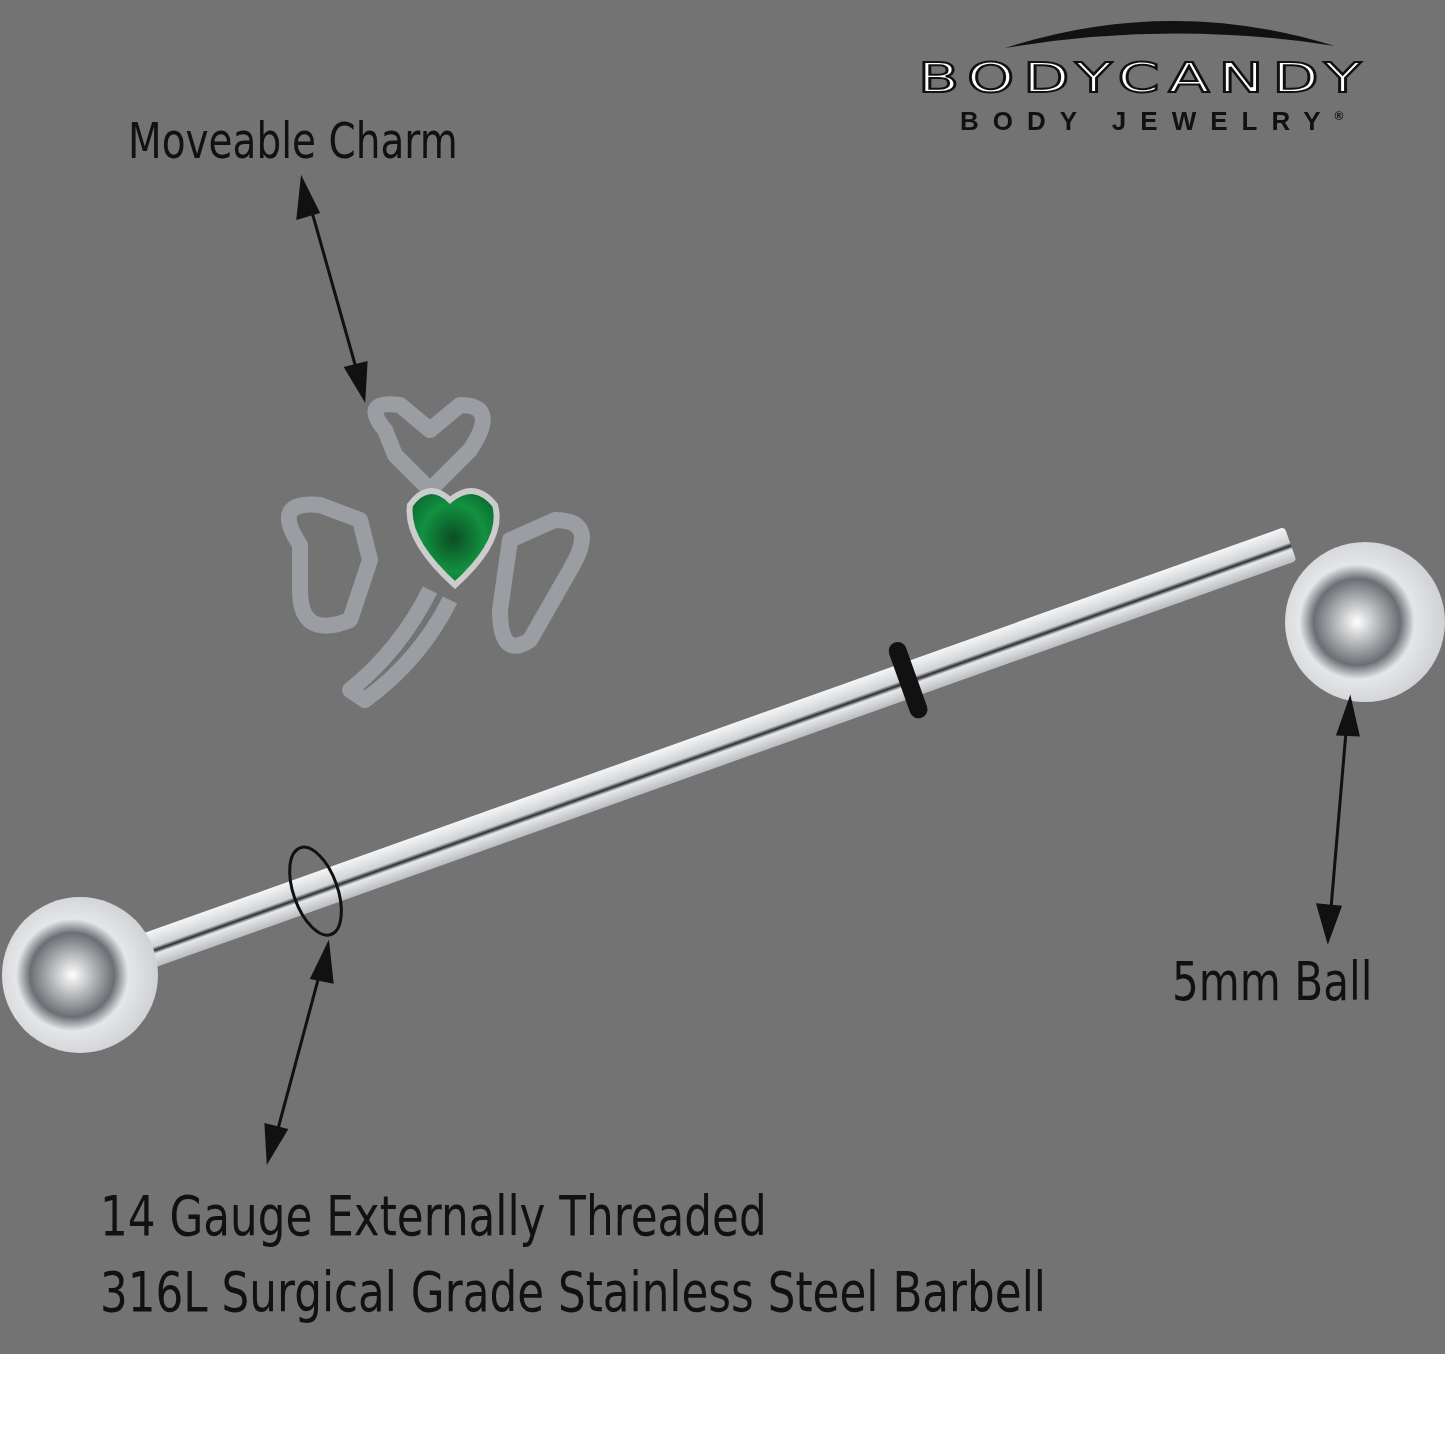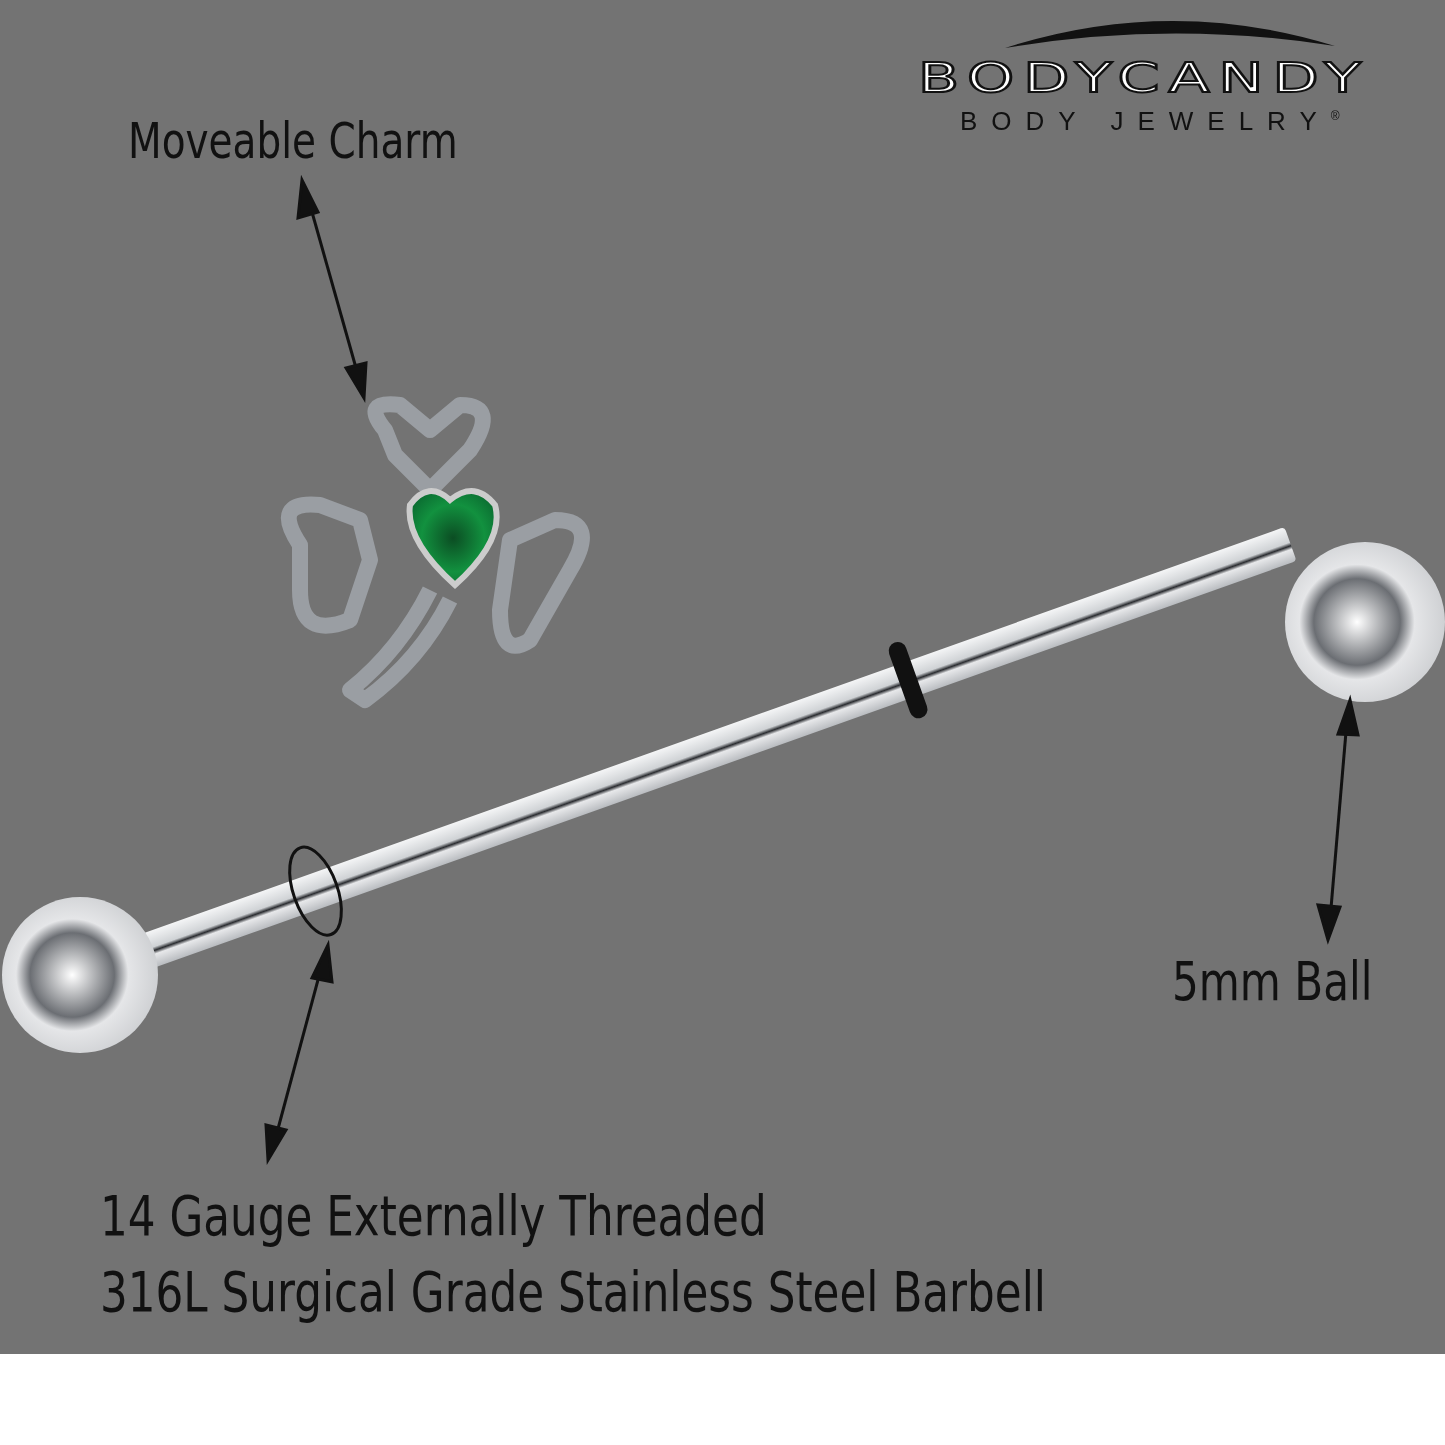--- a/index.html
+++ b/index.html
@@ -2,21 +2,21 @@
 <html><head>
 <meta charset="utf-8">
 <style>
 html,body{margin:0;padding:0;background:#fff;}
 #stage{position:relative;width:1445px;height:1354px;overflow:hidden;background:#737373;font-family:"DejaVu Sans Condensed","DejaVu Sans",sans-serif;}
 .lbl{position:absolute;color:#111;white-space:nowrap;font-family:"DejaVu Sans",sans-serif;transform:scaleX(0.78);transform-origin:left top;}
 #l1{left:128px;top:112px;font-size:50px;}
 #l2{left:1172px;top:950px;font-size:54px;}
 #l3{left:100px;top:1178px;font-size:56px;line-height:76px;}
 #logo1{position:absolute;left:918px;top:55px;font-family:"DejaVu Sans",sans-serif;font-size:40px;letter-spacing:6px;color:#fff;-webkit-text-stroke:2px #111;transform:scaleX(1.5);transform-origin:left top;font-weight:normal;}
-#logo2{position:absolute;left:960px;top:106px;font-family:"Liberation Sans",sans-serif;font-size:26px;font-weight:normal;letter-spacing:14px;color:#111;}
+#logo2{position:absolute;left:960px;top:106px;font-family:"Liberation Sans",sans-serif;font-size:26px;font-weight:bold;letter-spacing:14px;color:#111;}
 svg{position:absolute;left:0;top:0;}
 </style>
 </head>
 <body>
 
 <div id="stage">
 <svg width="1445" height="1445">
   <defs>
     <linearGradient id="bar" x1="0" y1="0" x2="0" y2="1">
       <stop offset="0" stop-color="#f4f5f6"></stop>

